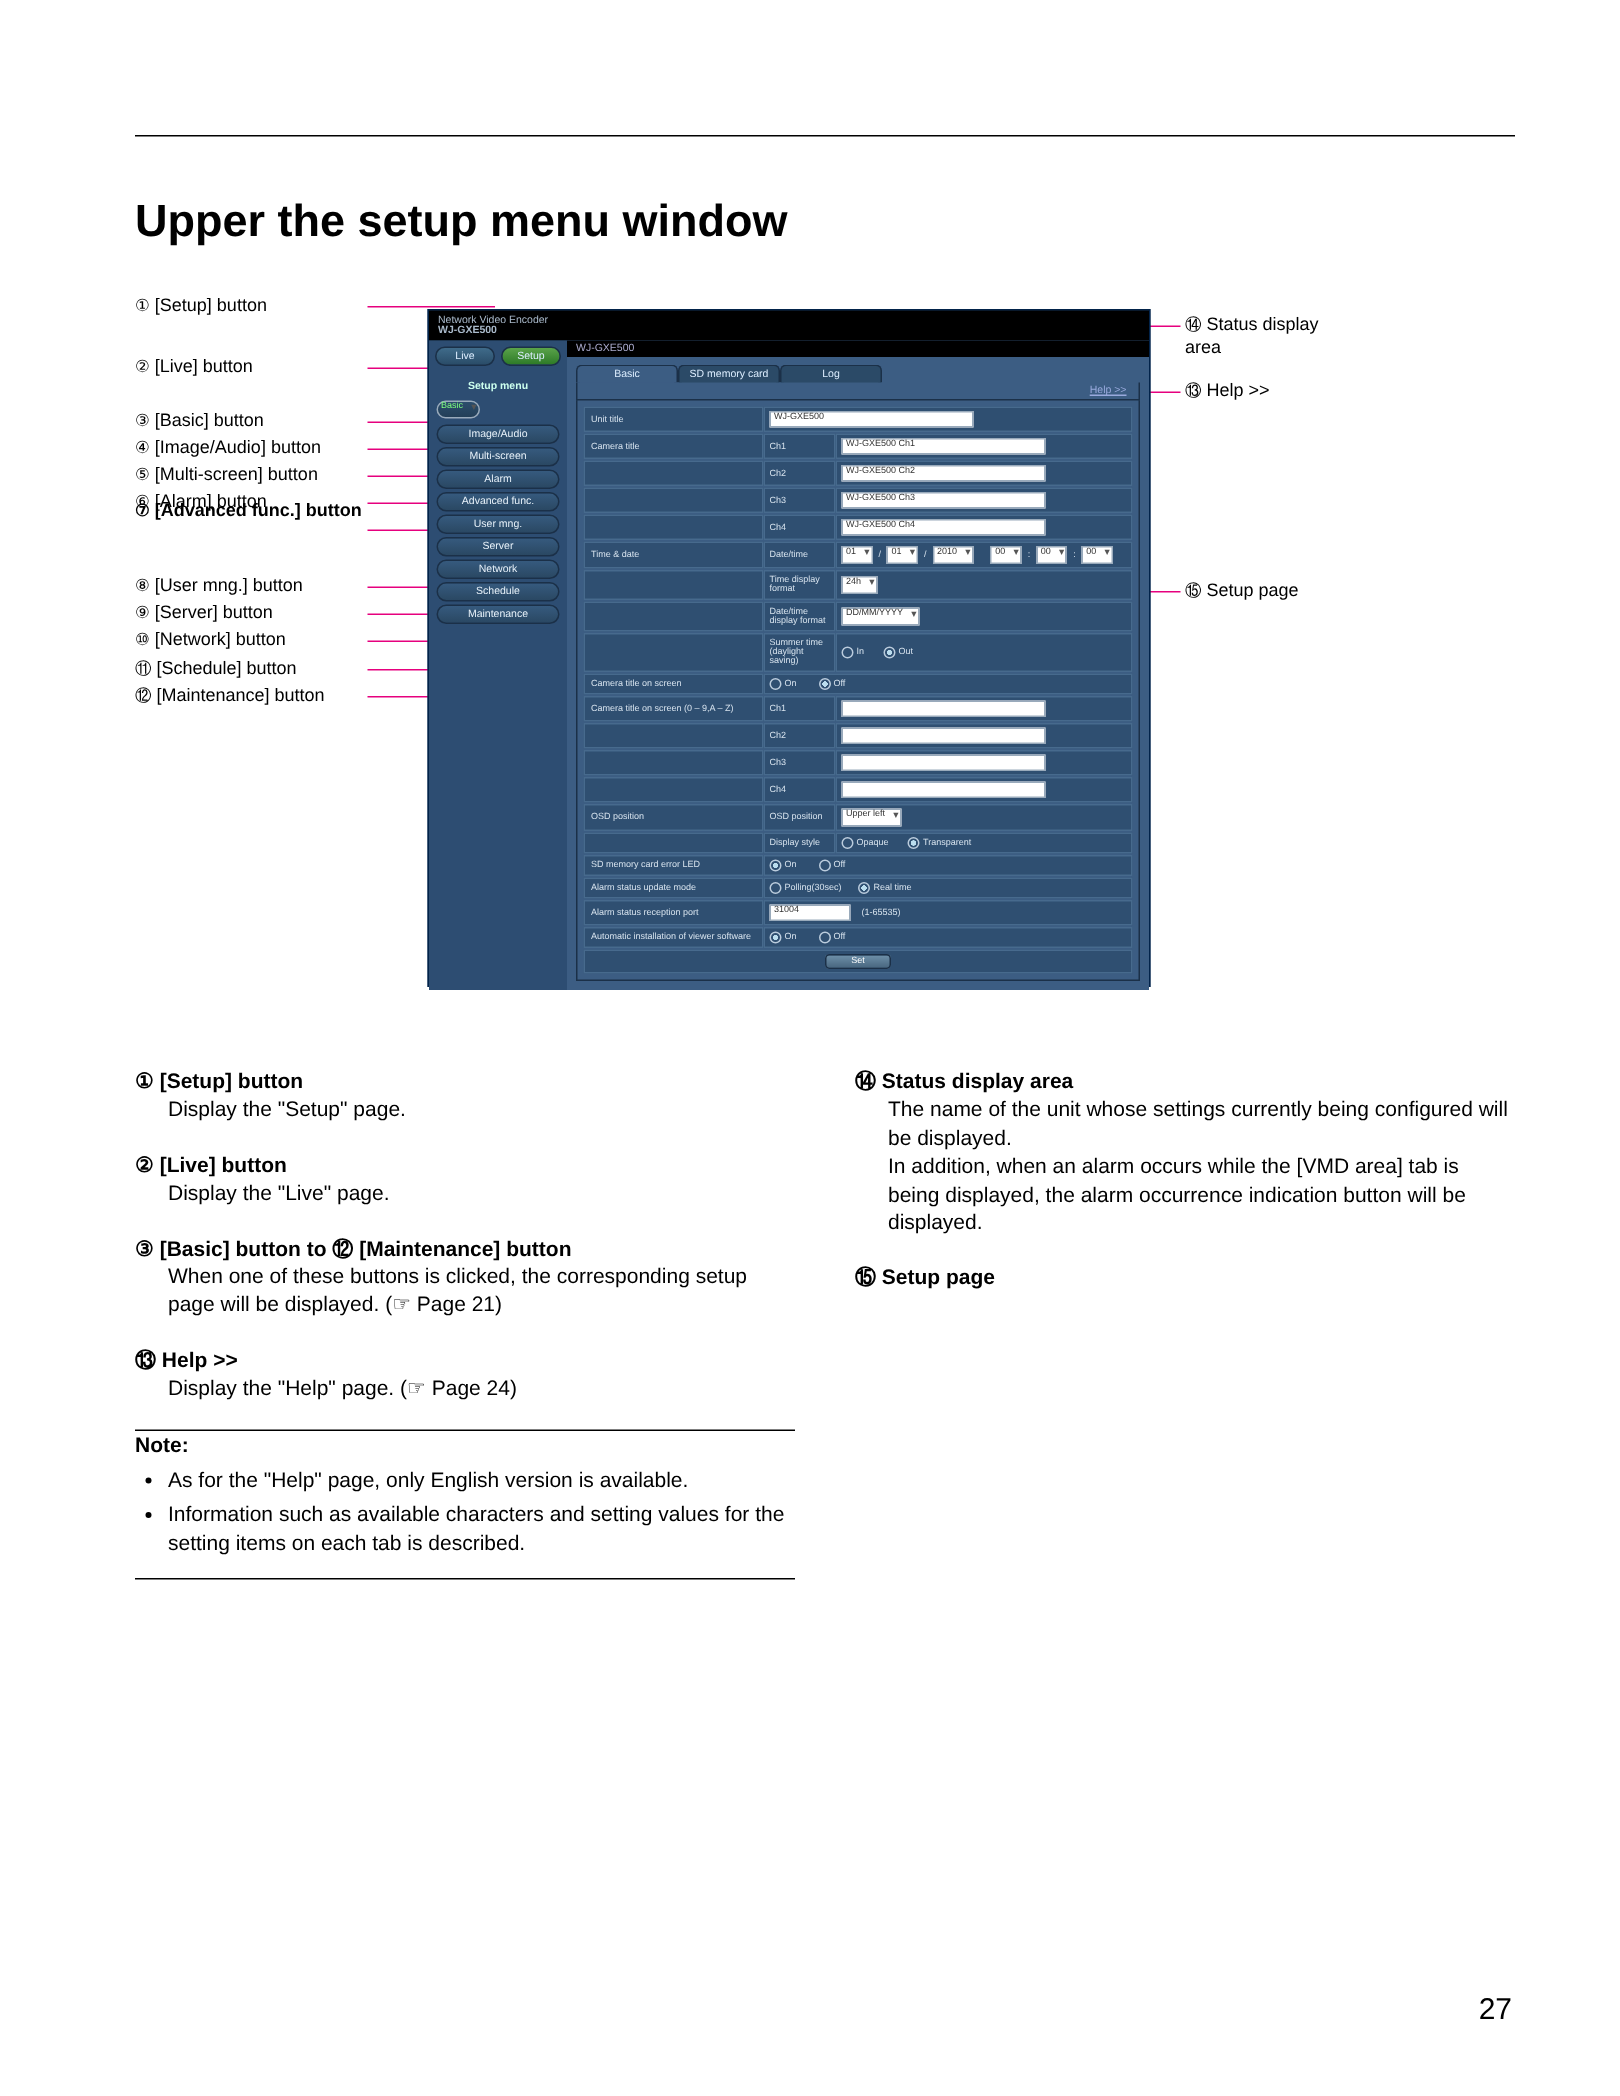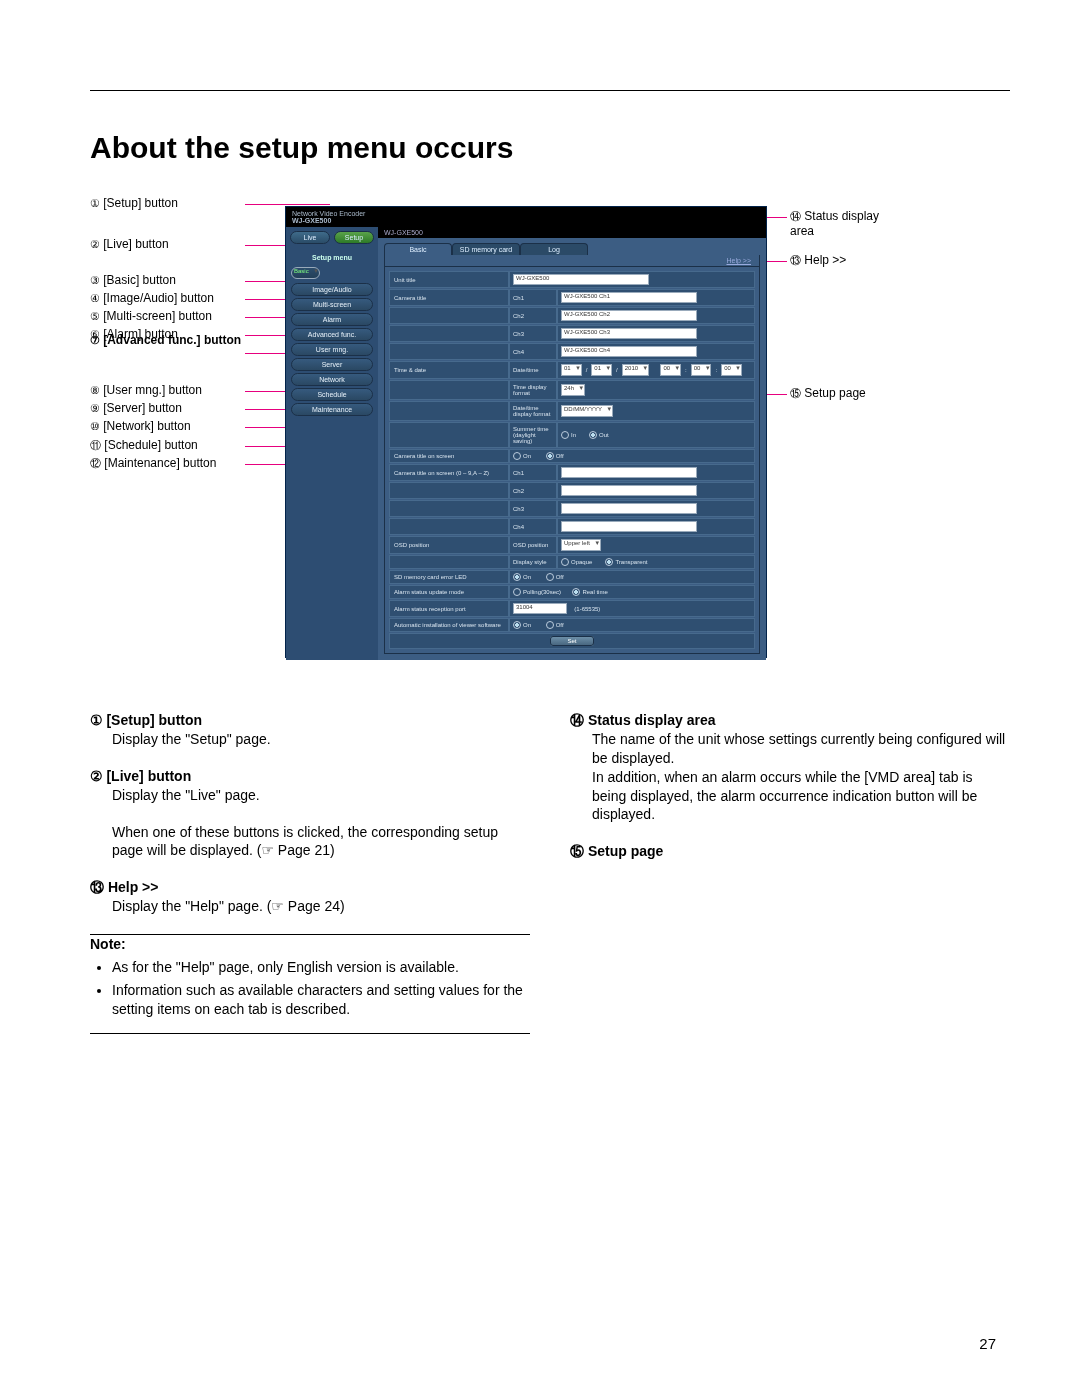--- a/index.html
+++ b/index.html
@@ -43,28 +43,28 @@
   
   .descs{display:flex;gap:40px;font-size:14px;line-height:1.35}
   .col{flex:1}
   .item{margin-bottom:18px}
   .item .hd{font-weight:bold}
   .item .bd{margin-left:22px}
   .note{border-top:1px solid #000;border-bottom:1px solid #000;padding:0 0 10px}
   .note .hd{font-weight:bold;margin-bottom:4px}
   .note ul{margin:0 0 0 22px;padding:0;list-style:disc}
   .note li{margin-bottom:4px}
-  .pagenum{position:absolute;right:84px;bottom:45px;font-size:15px}
+  .pagenum{position:absolute;right:72px;bottom:45px;font-size:20px}
 </style>
 </head>
 <body>
 
 <div class="page">
   <div class="rule"></div>
-  <h1>About the setup menu occurs</h1>
+  <h1>Upper the setup menu window</h1>
 
   <div class="diagram">
 
     <div id="left-callouts">
         <div class="cl" style="left: 0px; top: 5px;"><span class="n">①</span> [Setup] button</div>
         <div class="line" style="left: 155px; top: 13px; width: 85px;"></div>
         <div class="cl" style="left: 0px; top: 46px;"><span class="n">②</span> [Live] button</div>
         <div class="line" style="left: 155px; top: 54px; width: 85px;"></div>
         <div class="cl" style="left: 0px; top: 82px;"><span class="n">③</span> [Basic] button</div>
         <div class="line" style="left: 155px; top: 90px; width: 56px;"></div>
@@ -212,20 +212,21 @@
     <div class="col" id="desc-left">
         <div class="item">
           <div class="hd">① [Setup] button</div>
           <div class="bd">Display the "Setup" page.</div>
         </div>
         <div class="item">
           <div class="hd">② [Live] button</div>
           <div class="bd">Display the "Live" page.</div>
         </div>
         <div class="item">
+          <div class="hd">③ [Basic] button to ⑫ [Maintenance] button</div>
           <div class="bd">When one of these buttons is clicked, the corresponding setup page will be displayed. (☞ Page 21)</div>
         </div>
         <div class="item">
           <div class="hd">⑬ Help &gt;&gt;</div>
           <div class="bd">Display the "Help" page. (☞ Page 24)</div>
         </div>
         <div class="note">
           <div class="hd">Note:</div>
           <ul>
             <li>As for the "Help" page, only English version is available.</li>

